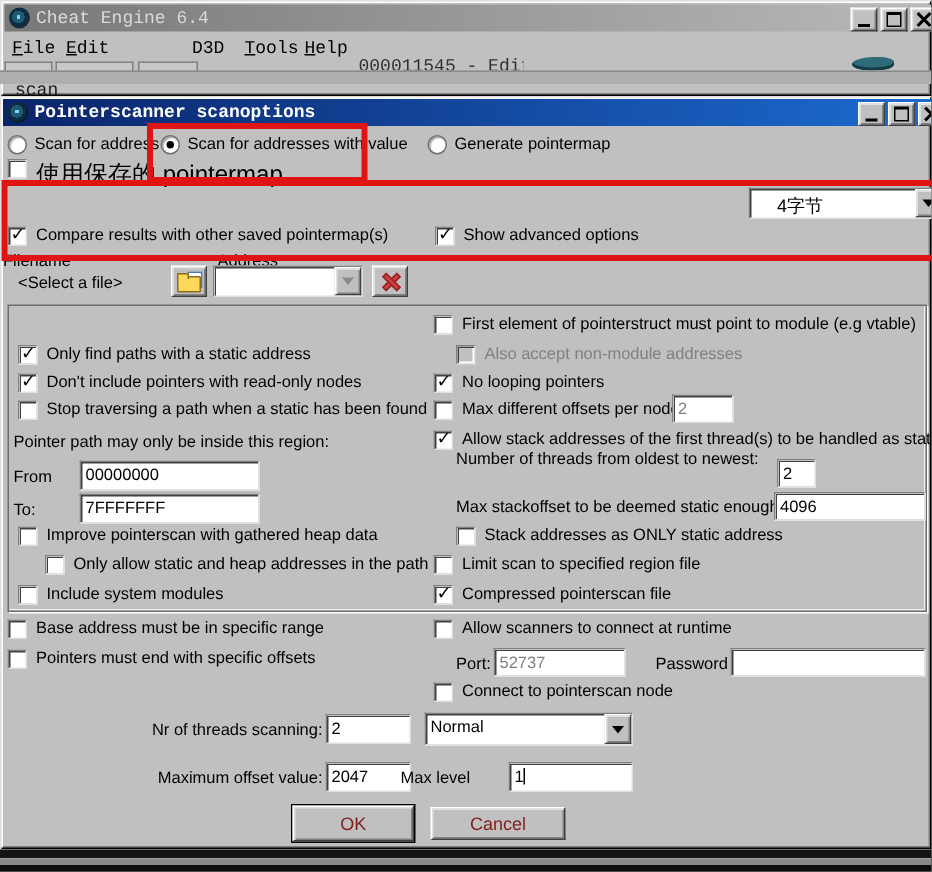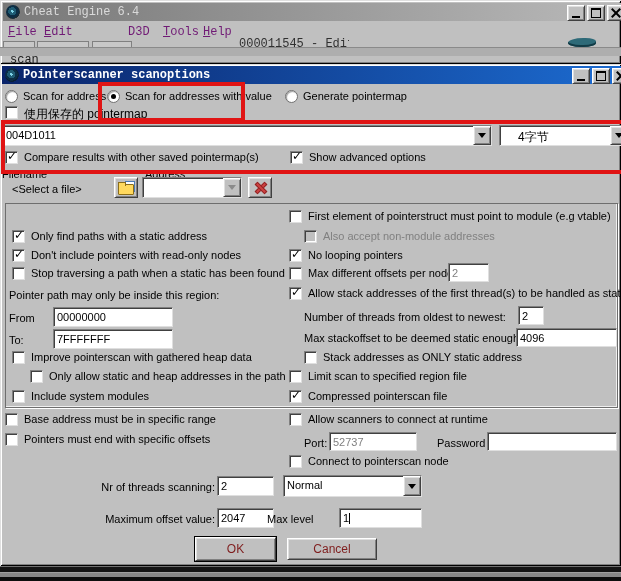--- a/index.html
+++ b/index.html
@@ -22,21 +22,21 @@
         border:1px solid;border-color:#fff #404040 #404040 #fff;
         box-shadow:inset 1px 1px 0 #dfdfdf, inset -1px -1px 0 #808080;
         display:flex;align-items:center;justify-content:center;}
   .g-min{width:8px;height:2px;background:#000;margin-top:8px;}
   .g-max{width:8px;height:7px;border:1px solid #000;border-top-width:2px;}
   .g-close{position:relative;width:10px;height:10px;}
   .g-close::before,.g-close::after{content:"";position:absolute;left:4px;top:-1px;width:2px;height:12px;background:#000;}
   .g-close::before{transform:rotate(45deg);}
   .g-close::after{transform:rotate(-45deg);}
   
-  .menu-item{position:absolute;font:12px "Liberation Mono",monospace;color:#701a75;display:inline-block;}
+  .menu-item{position:absolute;font:12px "Liberation Mono",monospace;color:#000000;display:inline-block;}
   .accel::first-letter{text-decoration:underline;}
   
   .lab{position:absolute;font:11px "Liberation Sans",sans-serif;color:#000;white-space:nowrap;}
   .lab.r{text-align:right;}
   
   .cb,.radio{position:absolute;display:flex;align-items:flex-start;font:11px "Liberation Sans",sans-serif;white-space:nowrap;color:#000;}
   .cbx{width:11px;height:11px;flex:0 0 11px;background:#fff;margin-right:6px;position:relative;
        border:1px solid;border-color:#808080 #dfdfdf #dfdfdf #808080;
        box-shadow:inset 1px 1px 0 #404040, inset -1px -1px 0 #fff;}
   .cbx.on::after{content:"✓";position:absolute;left:1px;top:-3px;font:bold 12px "DejaVu Sans",sans-serif;color:#000;}
@@ -144,31 +144,25 @@
   </div>
   <div class="radio" style="left:107px;top:90px;">
     <span class="rdx on"></span>
     <span>Scan for addresses with value</span>
   </div>
   <div class="radio" style="left:285px;top:90px;">
     <span class="rdx"></span>
     <span>Generate pointermap</span>
   </div>
 
-  <div class="cb" style="left:5px;top:106px;font-size:12px;">
+  <div class="cb" style="left:5px;top:106px;font-size:16px;">
     <span class="cbx"></span>
     <span>使用保存的 pointermap</span>
   </div>
 
-  <div class="combo" style="left:2px;top:125px;width:490px;height:21px;">
-    <span class="ctext">004D1011</span>
-    <span class="cbtn">
-        <span class="arr"></span>
-      </span>
-  </div>
   <div class="combo" style="left:499px;top:125px;width:130px;height:21px;">
     <span class="ctext" style="font-size:12px;padding-left:18px;">4字节</span>
     <span class="cbtn">
         <span class="arr"></span>
       </span>
   </div>
 
   <div class="cb" style="left:5px;top:151px;">
     <span class="cbx on"></span>
     <span>Compare results with other saved pointermap(s)</span>
@@ -244,21 +238,21 @@
   </div>
   <div class="cb" style="left:289px;top:267px;">
     <span class="cbx"></span>
     <span>Max different offsets per node:</span>
   </div>
   <div class="field gray" style="left:448px;top:263px;width:41px;height:19px;">2</div>
   <div class="cb" style="left:289px;top:287px;">
     <span class="cbx on"></span>
     <span>Allow stack addresses of the first thread(s) to be handled as static</span>
   </div>
-  <span class="lab" style="left:304px;top:311px;">Number of threads from oldest to newest:</span>
+  <span class="lab" style="left:304px;top:300px;">Number of threads from oldest to newest:</span>
   <div class="field" style="left:518px;top:306px;width:26px;height:19px;">2</div>
   <span class="lab" style="left:304px;top:332px;">Max stackoffset to be deemed static enough:</span>
   <div class="field" style="left:516px;top:328px;width:101px;height:19px;">4096</div>
   <div class="cb" style="left:304px;top:351px;">
     <span class="cbx"></span>
     <span>Stack addresses as ONLY static address</span>
   </div>
   <div class="cb" style="left:289px;top:370px;">
     <span class="cbx"></span>
     <span>Limit scan to specified region file</span>

